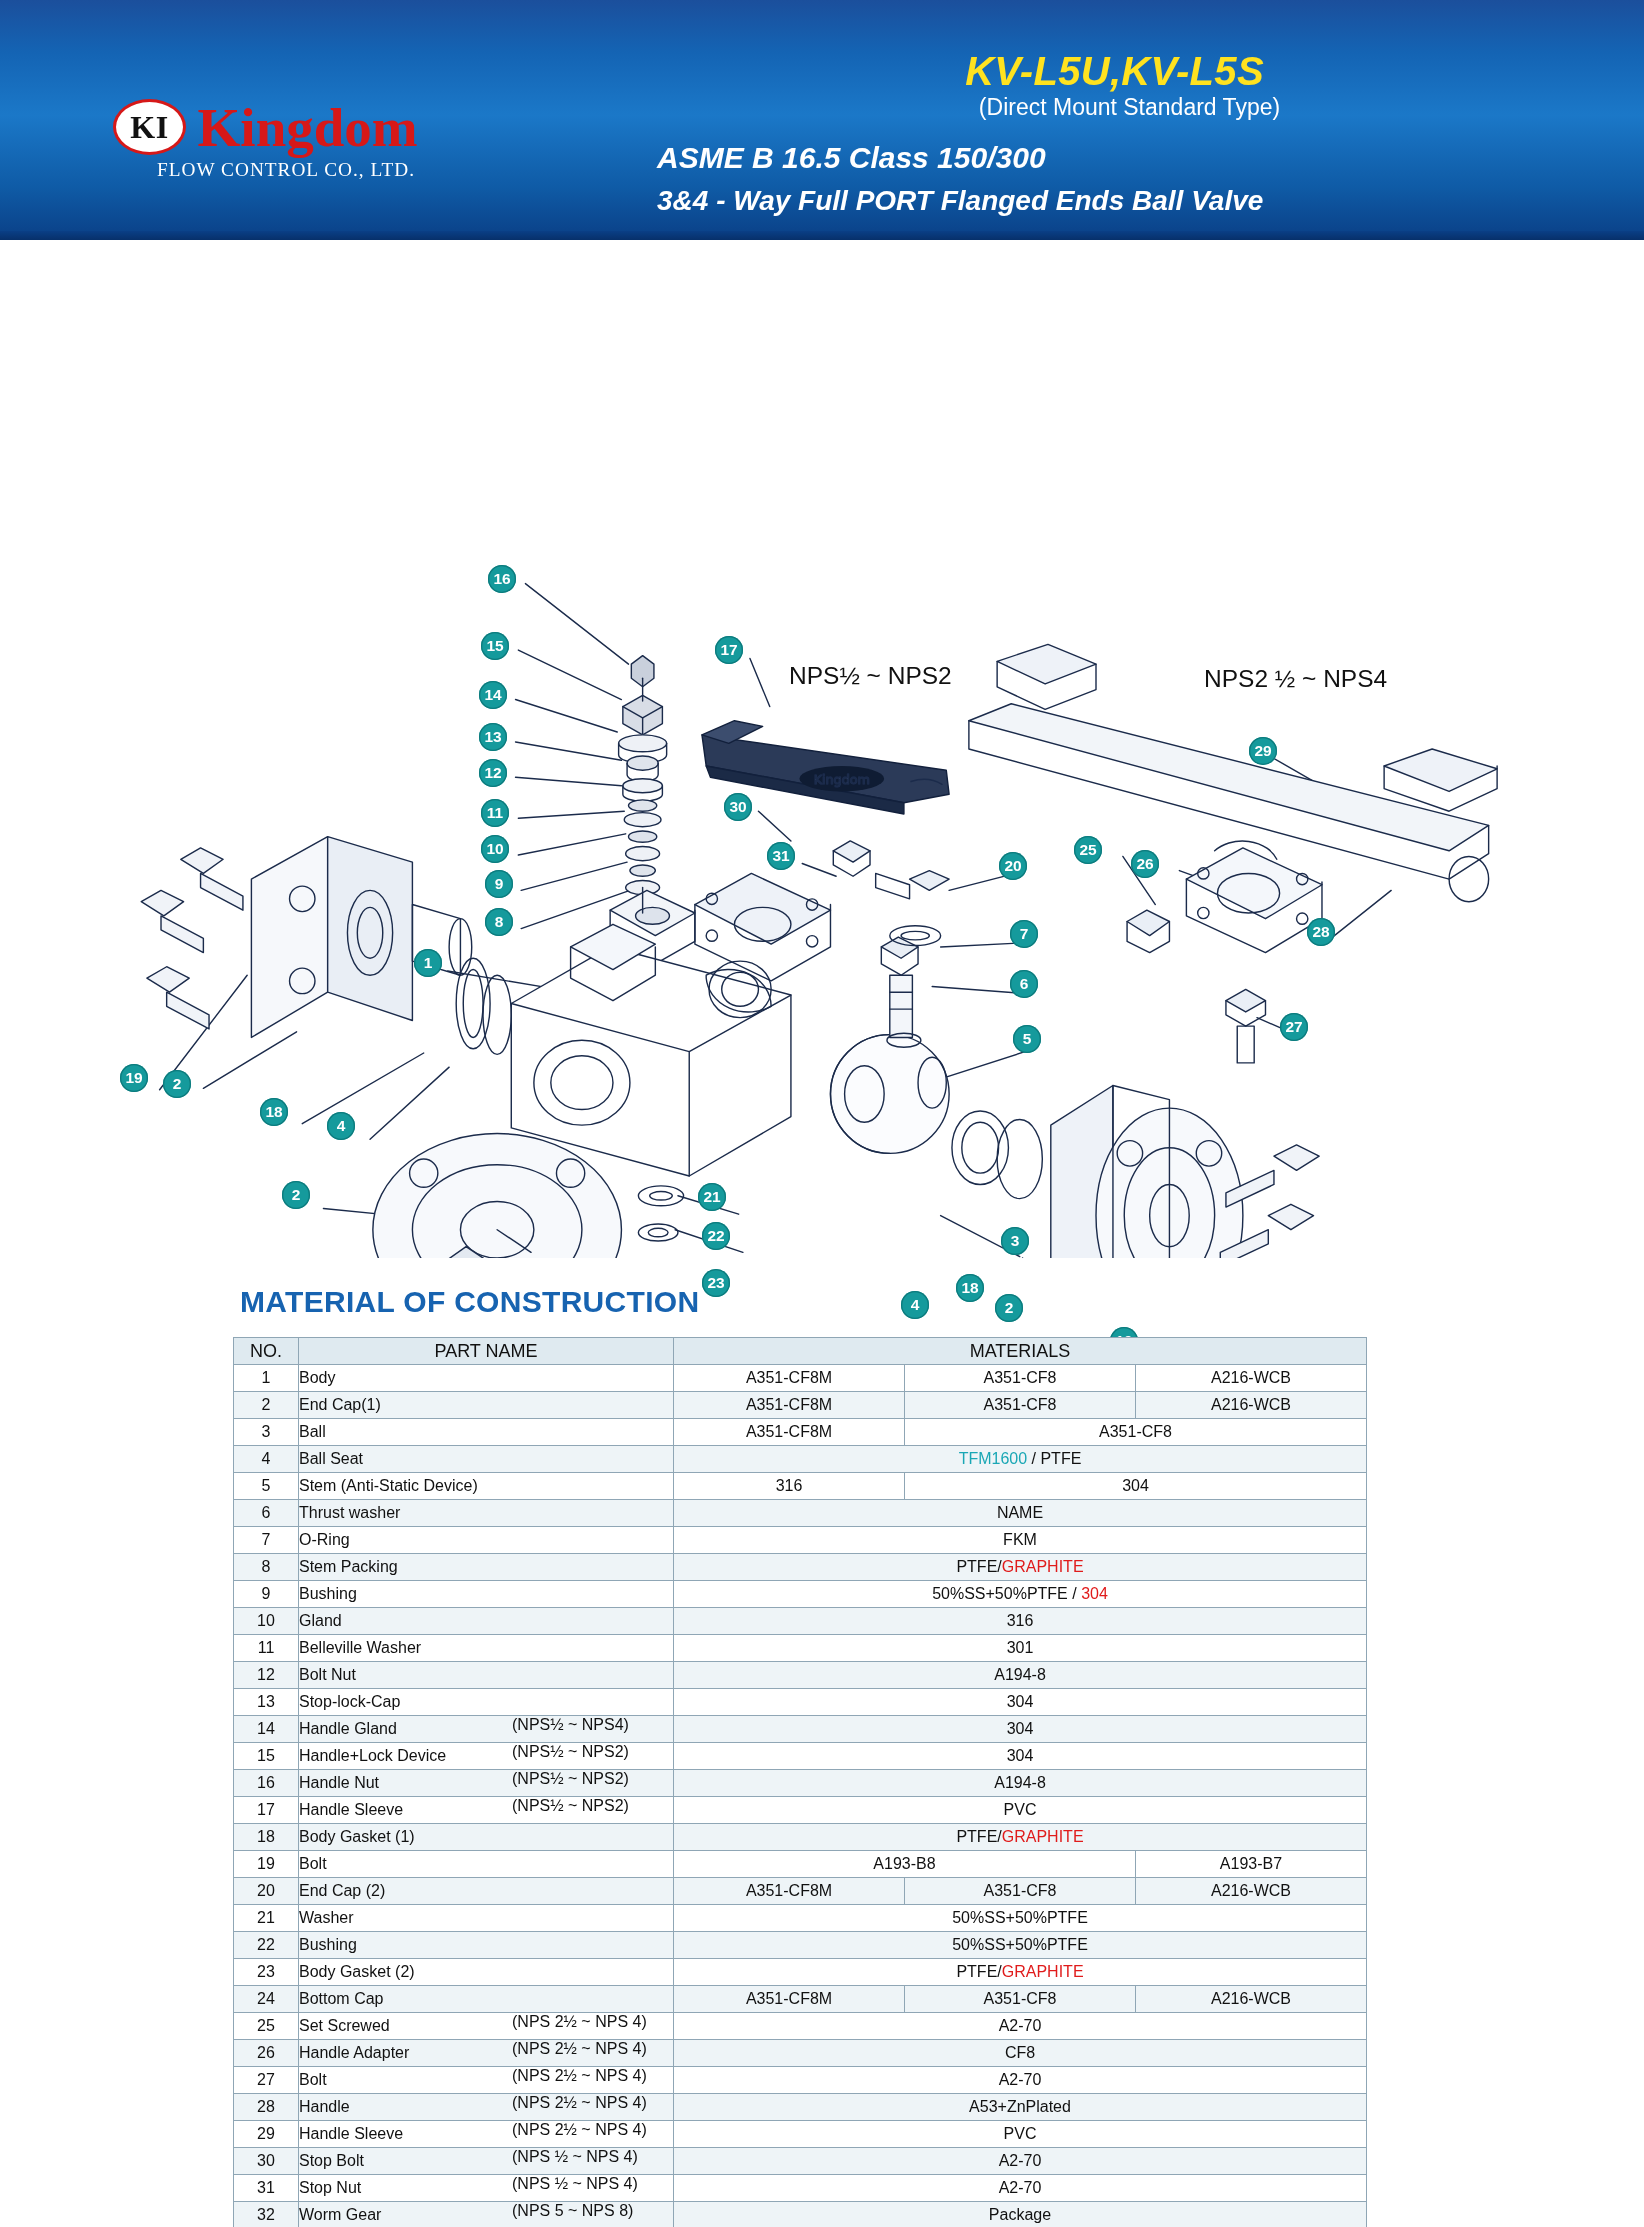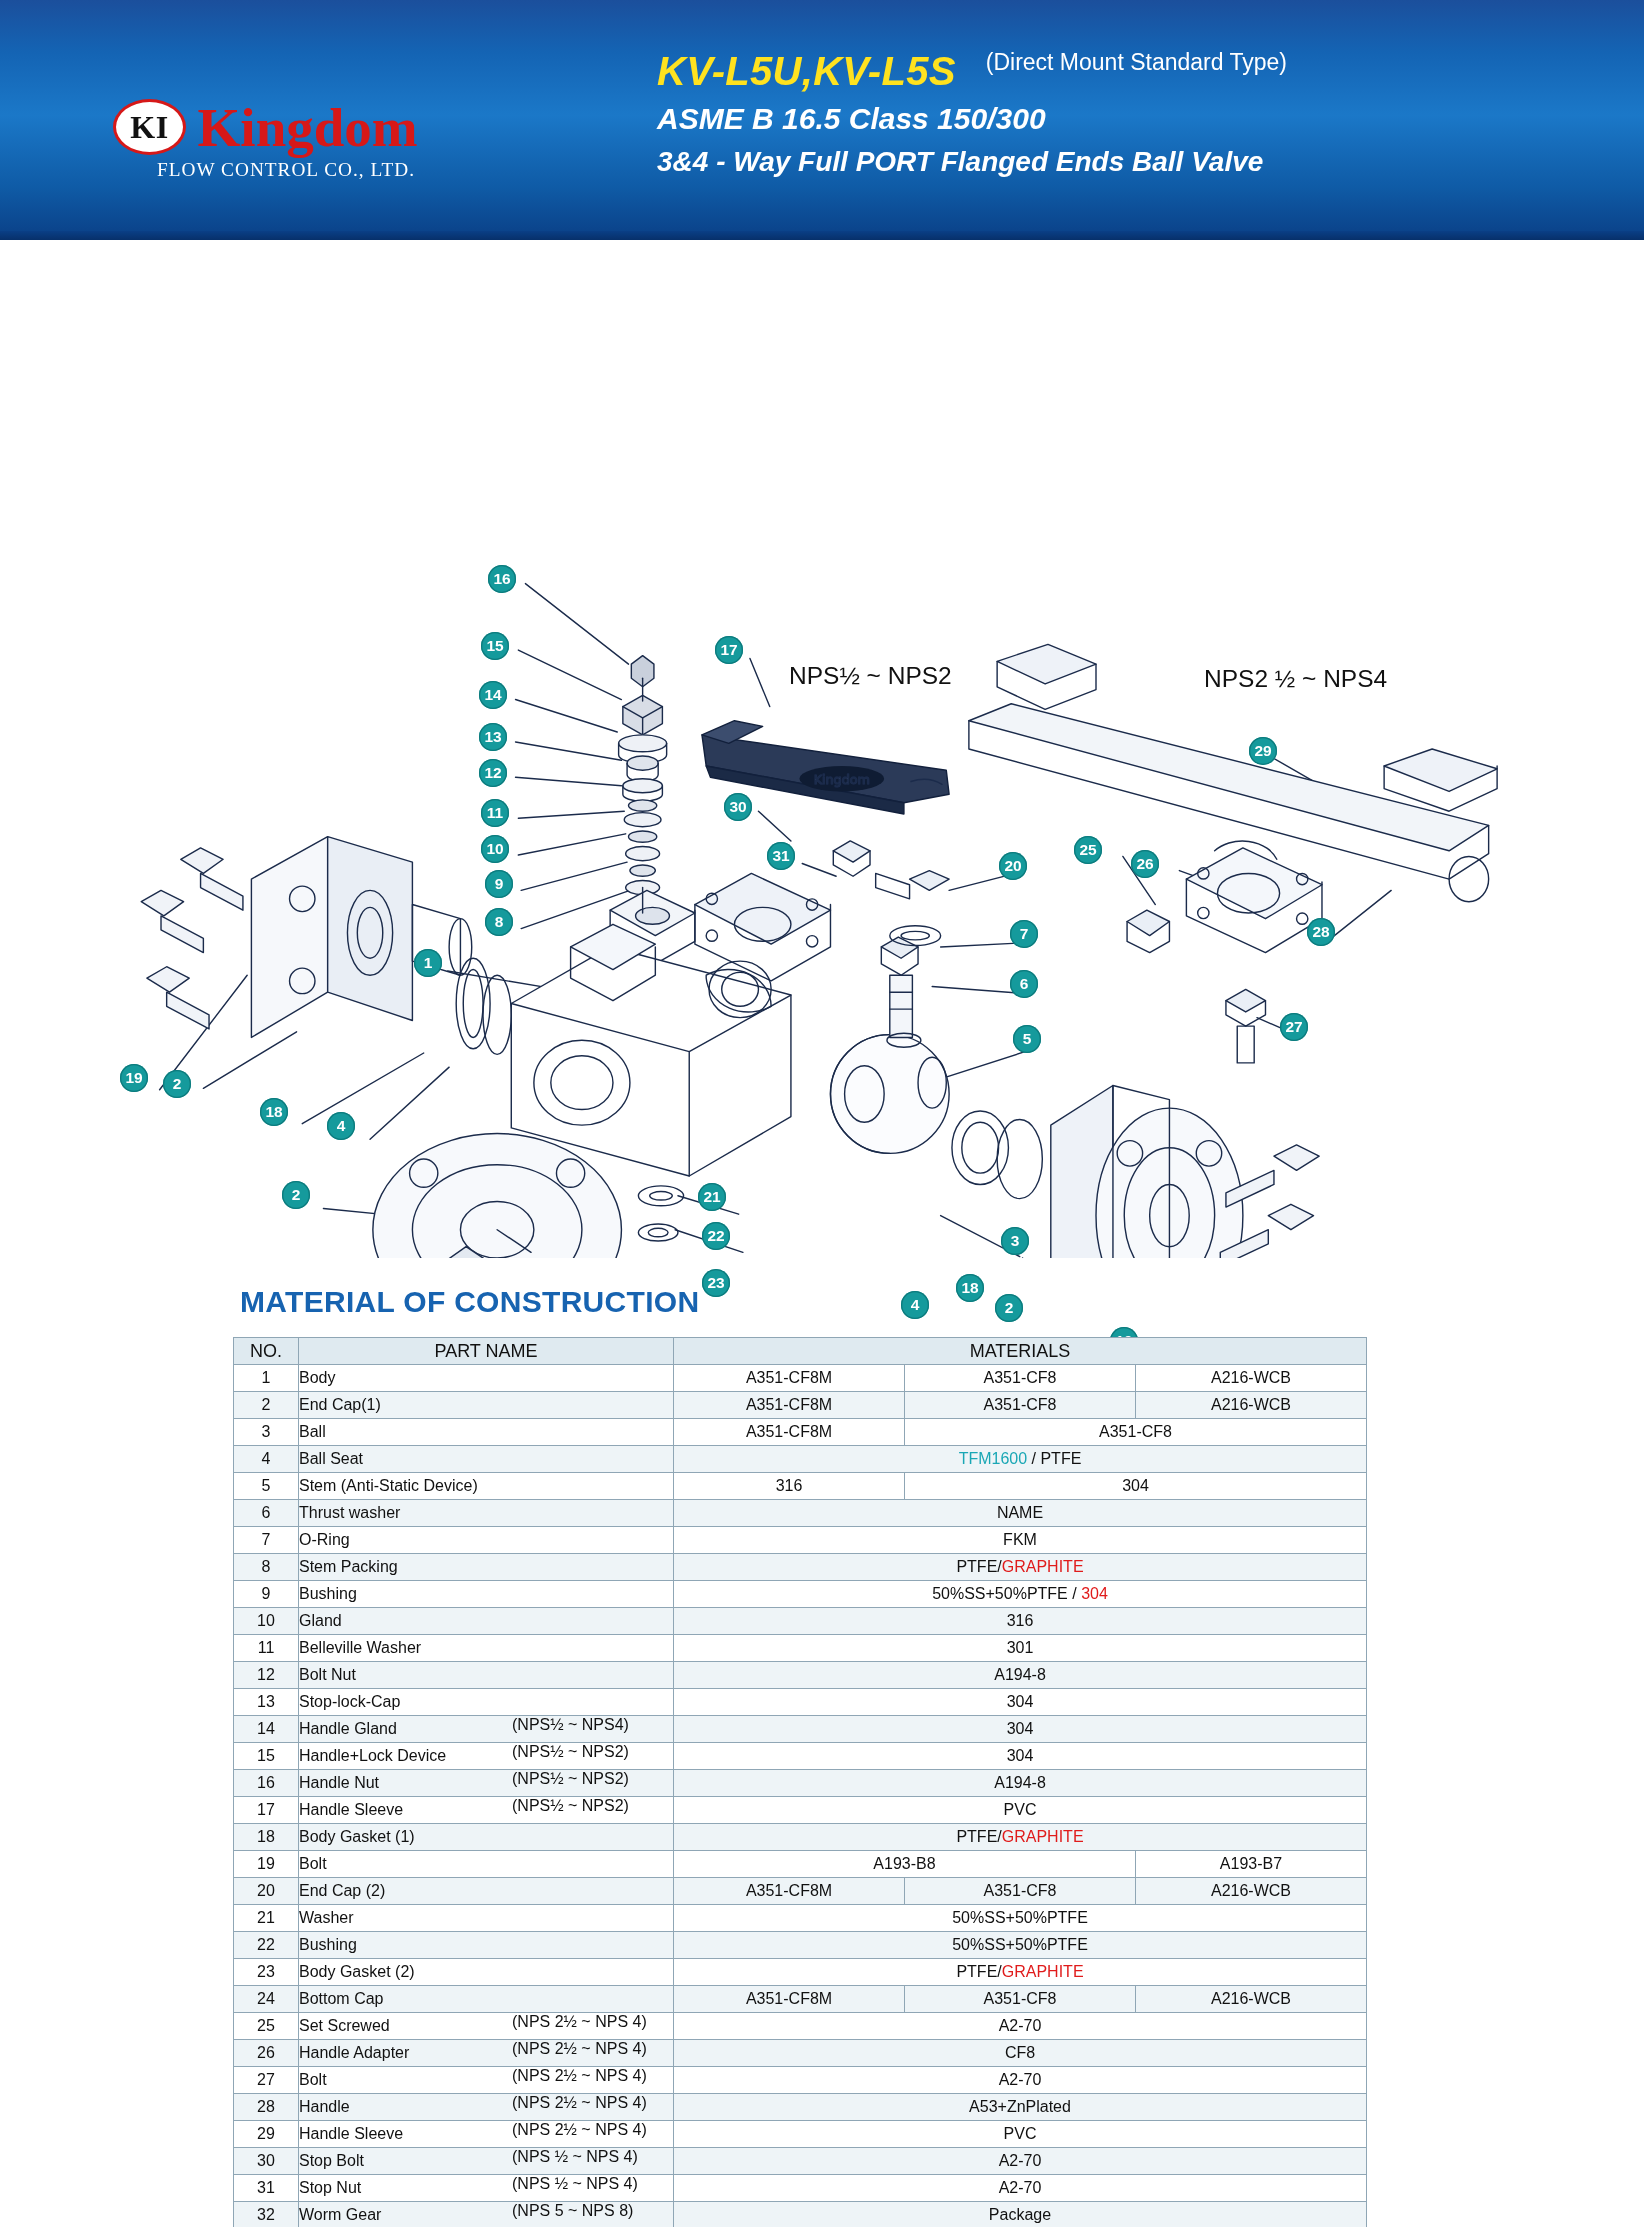--- a/index.html
+++ b/index.html
@@ -34,30 +34,30 @@
   .kingdom-word{
     font-family:"Liberation Serif", serif;font-weight:bold;font-size:55px;color:#d61818;
     letter-spacing:0px;line-height:1;
   }
   .logo-sub{
     margin-top:3.9px;margin-left:44px;
     font-family:"Liberation Serif", serif;font-size:19.3px;color:#ffffff;letter-spacing:1px;
   }
 
   .title-block{position:absolute;left:657px;top:49px;width:915px;}
-  .t-line1{display:flex;align-items:flex-start;}
+  .t-line1{display:flex;align-items:center;flex-direction:column;}
   .t-model{
     font-family:"Liberation Sans", sans-serif;font-style:italic;font-weight:bold;
     font-size:40px;color:#ffe21f;letter-spacing:0.3px;
   }
   .t-paren{
     font-family:"Liberation Sans", sans-serif;font-size:23px;color:#ffffff;margin-left:30px;
   }
   .t-line2{
-    margin-top:8px;font-style:italic;font-weight:bold;font-size:30px;color:#ffffff;
+    margin-top:20px;font-style:italic;font-weight:bold;font-size:30px;color:#ffffff;
   }
   .t-line3{
     margin-top:10.3px;font-style:italic;font-weight:bold;font-size:28px;color:#ffffff;
   }
 
   
   .diagram{position:relative;height:1018px;}
   .dg-label{position:absolute;font-size:24.5px;color:#111;white-space:nowrap;}
 
   .balloon{

